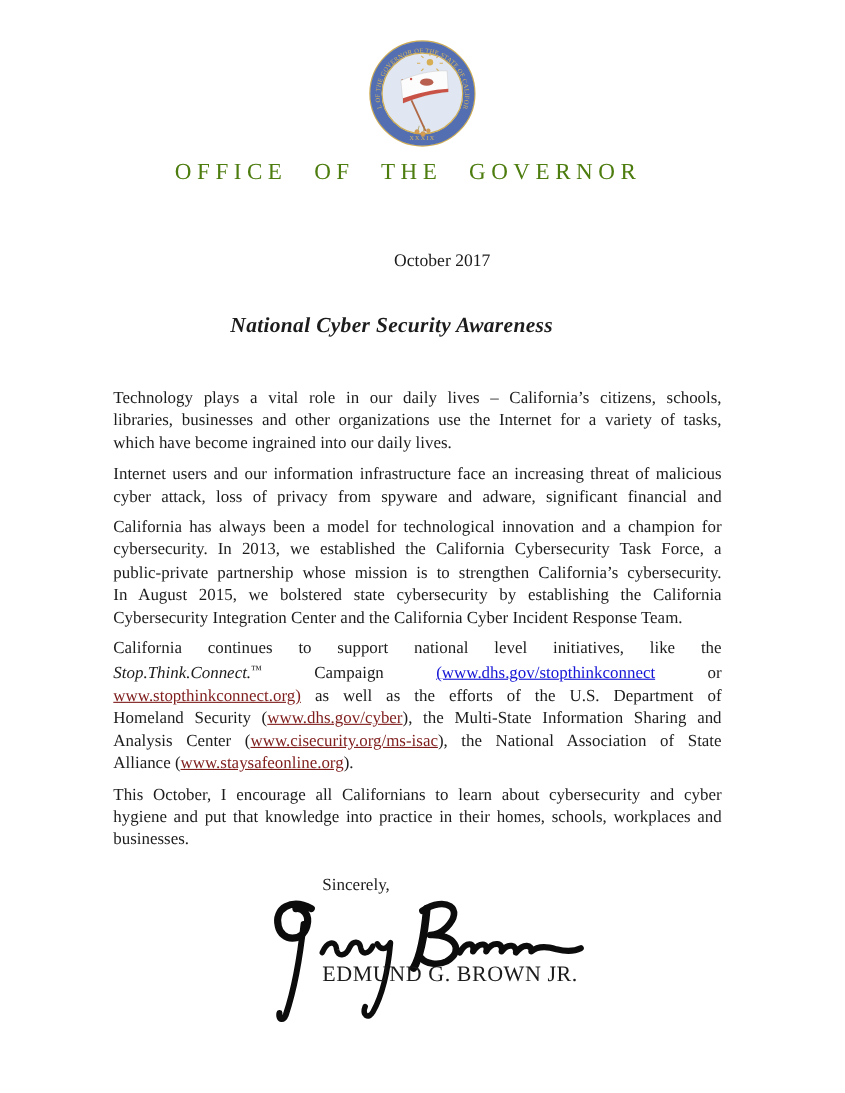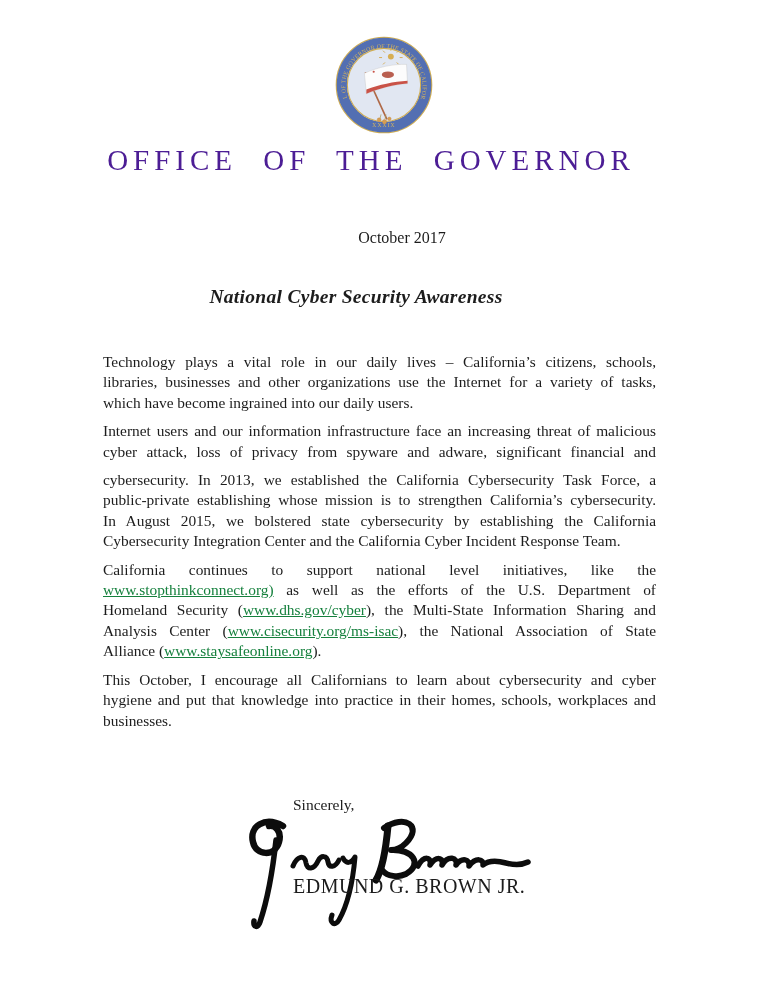--- a/index.html
+++ b/index.html
@@ -6,42 +6,42 @@
   .page{
     position:relative;width:768px;height:994px;background:#ffffff;overflow:hidden;
     font-family:"Liberation Serif", serif;color:#1c1c1c;
   }
   
   .seal-wrap{position:absolute;top:36px;left:0;width:768px;text-align:center;}
   .seal-wrap svg{width:98px;height:98px;opacity:.88;}
   
   .office{
     position:absolute;top:144px;left:0;width:742px;text-align:center;
-    font-size:29px;color:#4c1d95;letter-spacing:5px;word-spacing:14px;
+    font-size:21px;color:#4d7c0f;letter-spacing:5px;word-spacing:14px;
   }
   .date{
     position:absolute;top:229px;left:18px;width:768px;text-align:center;font-size:16px;
   }
   .doc-title{
     position:absolute;top:286px;left:0;width:712px;text-align:center;
     font-size:19.5px;font-weight:bold;font-style:italic;letter-spacing:.3px;
   }
   
   .body-text{
     position:absolute;top:352px;left:103px;width:553px;
     font-size:15.4px;line-height:20.4px;
   }
   .para{margin:0 0 8px 0;}
   .line{text-align:justify;text-align-last:justify;}
   .line.last{text-align:left;text-align-last:left;}
   .seg{white-space:normal;}
   .seg-italic{font-style:italic;}
   .seg-tm{font-size:10px;vertical-align:4px;letter-spacing:0;}
   .seg-link-blue{color:#1414d6;text-decoration:underline;cursor:pointer;}
-  .seg-link-purple{color:#15803d;text-decoration:underline;cursor:pointer;}
+  .seg-link-purple{color:#7f1d1d;text-decoration:underline;cursor:pointer;}
   
   .sig-block{position:absolute;top:796px;left:103px;width:553px;height:160px;}
   .closing{position:absolute;left:190px;top:0;font-size:15.5px;}
   .sig-svg{position:absolute;left:122px;top:16px;width:310px;height:124px;}
   .sig-name{position:absolute;left:190px;top:79px;font-size:20px;letter-spacing:.5px;}
 </style>
 </head>
 <body>
 
 <div class="page">
@@ -96,34 +96,36 @@
   <div class="office">OFFICE OF THE GOVERNOR</div>
 
   <div class="date">October 2017</div>
 
   <div class="doc-title">National Cyber Security Awareness</div>
 
   <div class="body-text">
       <div class="para">
         <div class="line"><span class="seg seg-plain">Technology plays a vital role in our daily lives – California’s citizens, schools,</span></div>
         <div class="line"><span class="seg seg-plain">libraries, businesses and other organizations use the Internet for a variety of tasks,</span></div>
-        <div class="line last"><span class="seg seg-plain">which have become ingrained into our daily users.</span></div>
+        <div class="line last"><span class="seg seg-plain">which have become ingrained into our daily lives.</span></div>
       </div>
       <div class="para">
         <div class="line"><span class="seg seg-plain">Internet users and our information infrastructure face an increasing threat of malicious</span></div>
         <div class="line"><span class="seg seg-plain">cyber attack, loss of privacy from spyware and adware, significant financial and</span></div>
       </div>
       <div class="para">
+        <div class="line"><span class="seg seg-plain">California has always been a model for technological innovation and a champion for</span></div>
         <div class="line"><span class="seg seg-plain">cybersecurity. In 2013, we established the California Cybersecurity Task Force, a</span></div>
-        <div class="line"><span class="seg seg-plain">public-private establishing whose mission is to strengthen California’s cybersecurity.</span></div>
+        <div class="line"><span class="seg seg-plain">public-private partnership whose mission is to strengthen California’s cybersecurity.</span></div>
         <div class="line"><span class="seg seg-plain">In August 2015, we bolstered state cybersecurity by establishing the California</span></div>
         <div class="line last"><span class="seg seg-plain">Cybersecurity Integration Center and the California Cyber Incident Response Team.</span></div>
       </div>
       <div class="para">
         <div class="line"><span class="seg seg-plain">California continues to support national level initiatives, like the</span></div>
+        <div class="line"><span class="seg seg-italic">Stop.Think.Connect.</span><span class="seg seg-tm">™</span><span class="seg seg-plain"> Campaign </span><span class="seg seg-link-blue">(www.dhs.gov/stopthinkconnect</span><span class="seg seg-plain"> or</span></div>
         <div class="line"><span class="seg seg-link-purple">www.stopthinkconnect.org)</span><span class="seg seg-plain"> as well as the efforts of the U.S. Department of</span></div>
         <div class="line"><span class="seg seg-plain">Homeland Security (</span><span class="seg seg-link-purple">www.dhs.gov/cyber</span><span class="seg seg-plain">), the Multi-State Information Sharing and</span></div>
         <div class="line"><span class="seg seg-plain">Analysis Center (</span><span class="seg seg-link-purple">www.cisecurity.org/ms-isac</span><span class="seg seg-plain">), the National Association of State</span></div>
         <div class="line last"><span class="seg seg-plain">Alliance (</span><span class="seg seg-link-purple">www.staysafeonline.org</span><span class="seg seg-plain">).</span></div>
       </div>
       <div class="para">
         <div class="line"><span class="seg seg-plain">This October, I encourage all Californians to learn about cybersecurity and cyber</span></div>
         <div class="line"><span class="seg seg-plain">hygiene and put that knowledge into practice in their homes, schools, workplaces and</span></div>
         <div class="line last"><span class="seg seg-plain">businesses.</span></div>
       </div>

